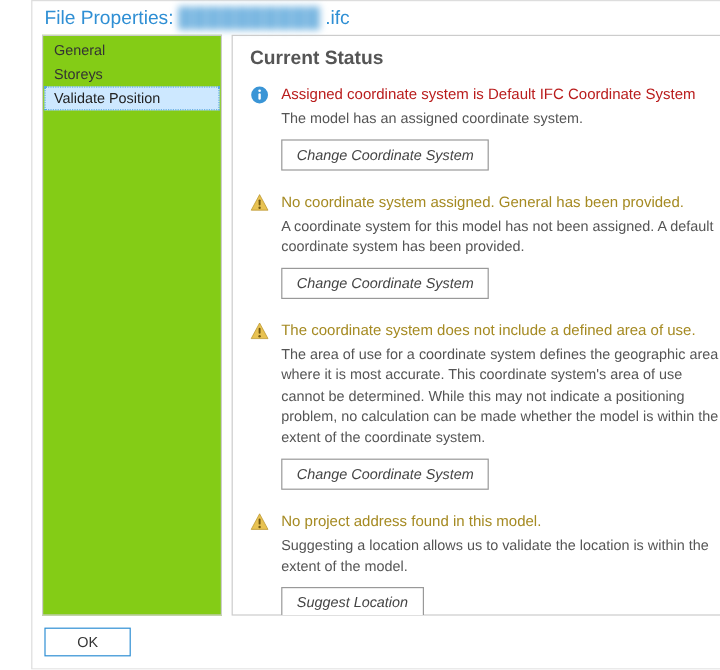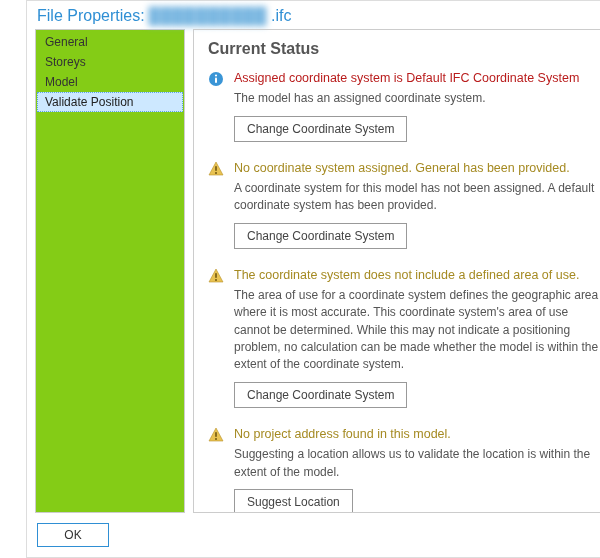--- a/index.html
+++ b/index.html
@@ -124,20 +124,21 @@
   }
   .action-btn {
     display: inline-block;
     border: 1px solid #999;
     background: #fff;
     color: #444;
     font-size: 12px;
     padding: 5px 12px;
     cursor: pointer;
     font-family: inherit;
+    font-style: italic;
   }
   .footer {
     display: flex;
     justify-content: flex-start;
     gap: 8px;
     padding: 10px 10px 10px 10px;
   }
   .footer button {
     min-width: 72px;
     padding: 4px 14px;
@@ -173,23 +174,20 @@
 
   <div class="body">
 
     <div class="sidebar">
       <div class="sidebar-item">
         <span>General</span>
       </div>
       <div class="sidebar-item">
         <span>Storeys</span>
       </div>
-      <div class="sidebar-item">
-        <span>Model</span>
-      </div>
       <div class="sidebar-item selected">
         <span>Validate Position</span>
       </div>
     </div>
 
     <div class="content">
       <div class="scroll-chevron">
         <svg width="10" height="8" viewBox="0 0 10 8">
             <path d="M1 6 L5 2 L9 6" fill="none" stroke="#bbb" stroke-width="1.4"></path>
           </svg>

